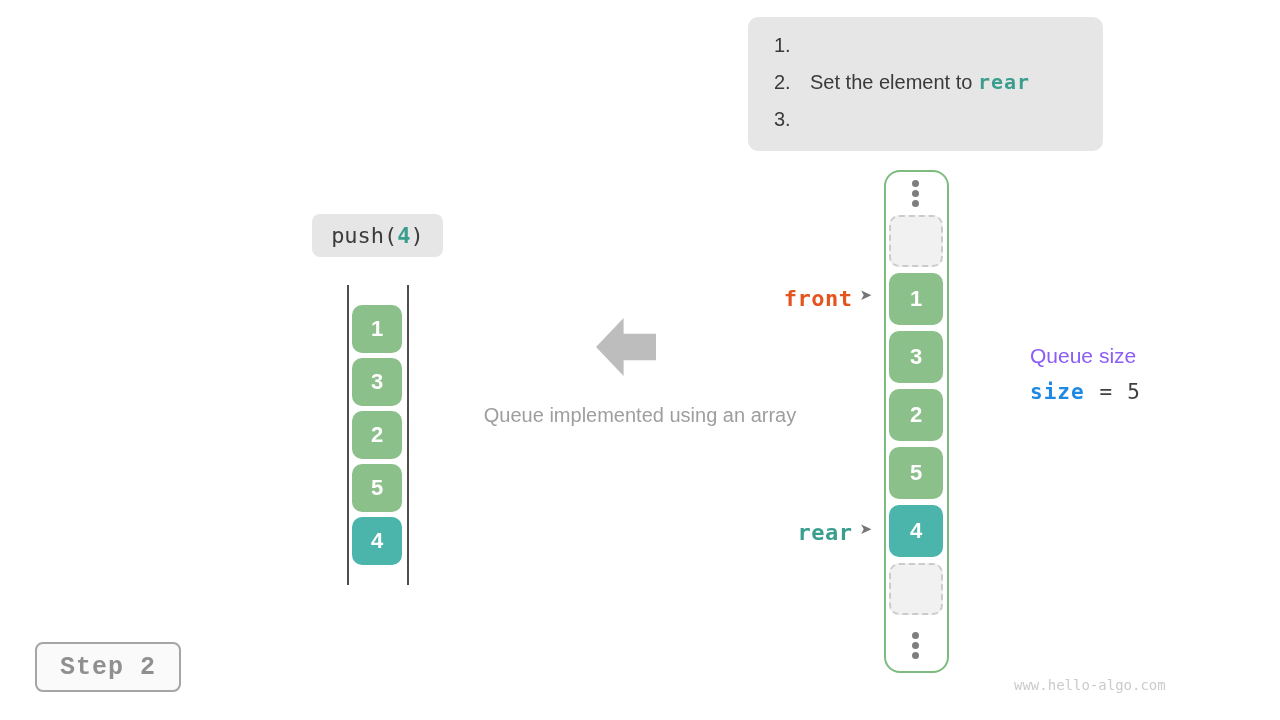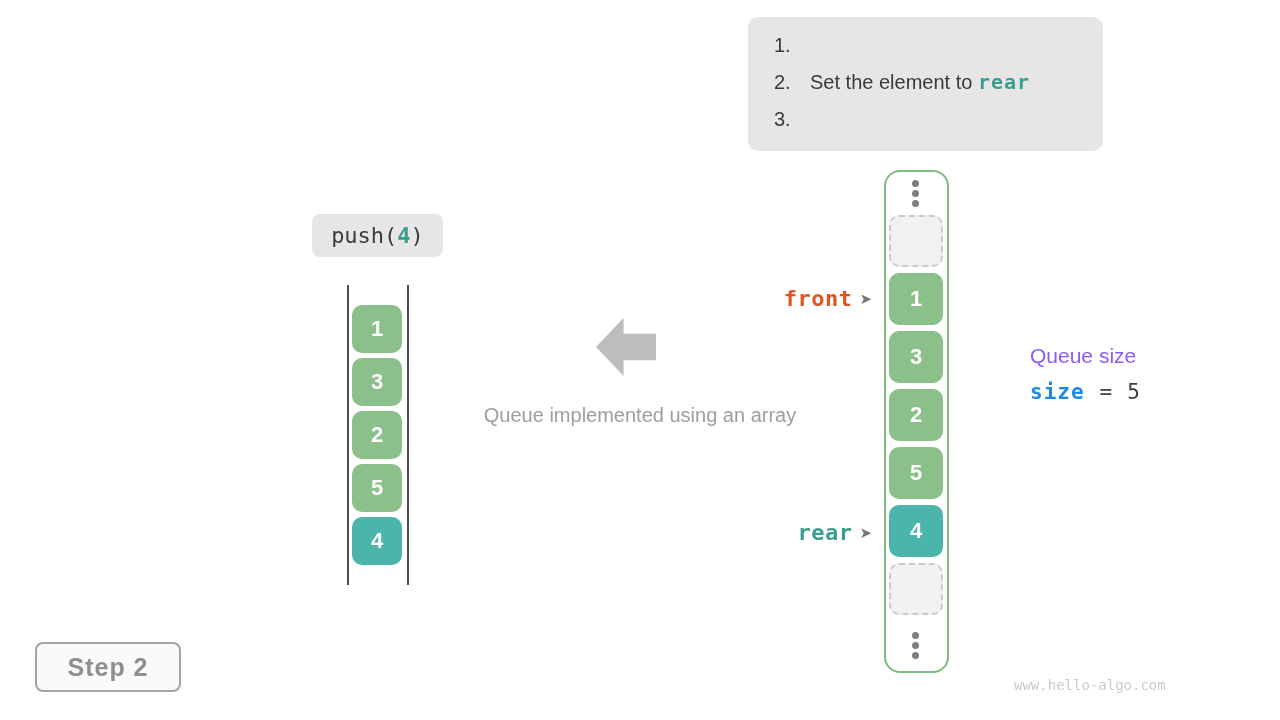--- a/index.html
+++ b/index.html
@@ -74,21 +74,21 @@
     border:2px dashed #cbcbcb;border-radius:10px;background:#f1f1f1;
     box-sizing:border-box;
   }
   .dot{
     position:absolute;width:7px;height:7px;border-radius:50%;
     background:#7e7e7e;left:912px;
   }
 
   
   .pointer-row{
-    position:absolute;right:408px;display:flex;align-items:center;gap:7px;
+    position:absolute;right:408px;display:flex;gap:7px;
     font-family:"DejaVu Sans Mono","Liberation Mono",monospace;
     font-weight:bold;font-size:22px;letter-spacing:0.5px;
   }
   .pointer-row .glyph{
     font-family:"DejaVu Sans",sans-serif;font-weight:normal;
     font-size:15px;color:#757575;letter-spacing:0;
   }
   .pointer-front{top:286px;color:#e4541e;}
   .pointer-rear{top:520px;color:#3a9e8f;}
 
@@ -103,21 +103,21 @@
   }
   .queue-size-line .var{color:#1e88e5;font-weight:bold;letter-spacing:1px;}
   .queue-size-line .eq{margin-left:15px;}
   .queue-size-line .val{margin-left:15px;}
 
   
   .step-badge{
     position:absolute;left:35px;top:642px;width:146px;height:50px;
     background:#fafafa;border:2px solid #a5a5a5;border-radius:8px;
     box-sizing:border-box;display:flex;align-items:center;justify-content:center;
-    font-family:Liberation Sans, sans-serif;
+    font-family:Liberation Mono, monospace;
     font-weight:bold;font-size:25px;color:#8f8f8f;letter-spacing:1px;
   }
 
   
   .watermark{
     position:absolute;left:1014px;top:677px;
     font-family:"DejaVu Sans Mono","Liberation Mono",monospace;
     font-size:14px;color:#cbcbcb;
   }
 </style>

